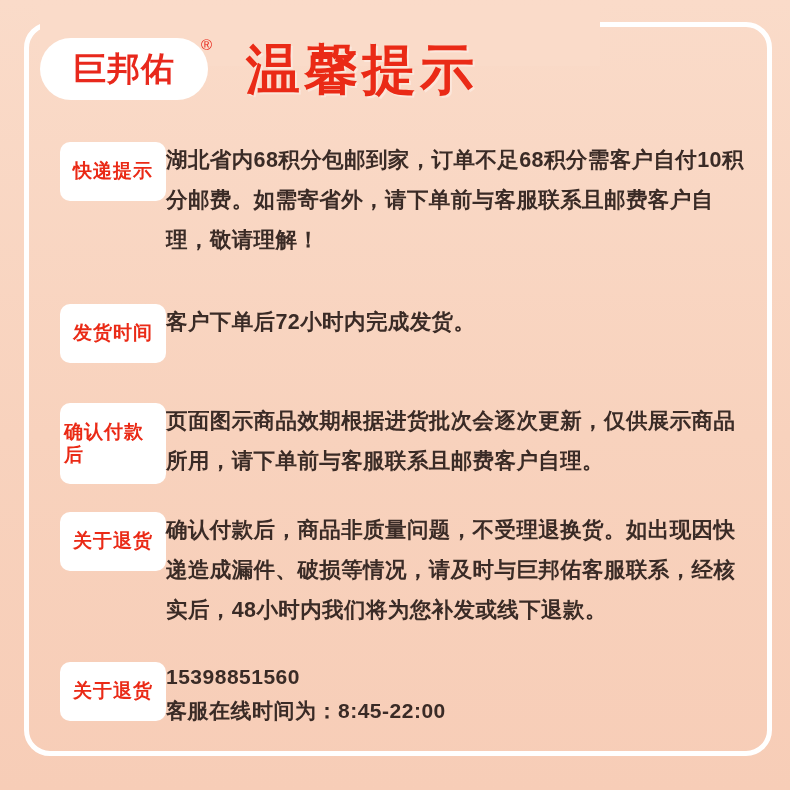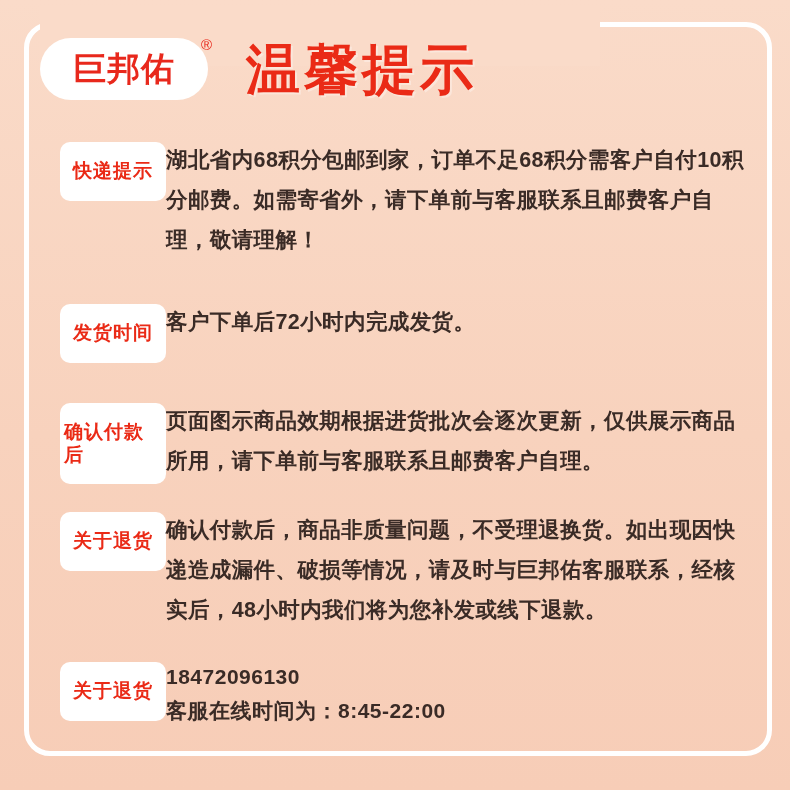--- a/index.html
+++ b/index.html
@@ -176,19 +176,19 @@
     </div>
 
     <div class="row row-return">
       <div class="tag">关于退货</div>
       <div class="body-text">确认付款后，商品非质量问题，不受理退换货。如出现因快递造成漏件、破损等情况，请及时与巨邦佑客服联系，经核实后，48小时内我们将为您补发或线下退款。</div>
     </div>
 
     <div class="row row-phone">
       <div class="tag">关于退货</div>
       <div class="body-text">
-        <span class="phone-num">18472096130</span>
+        <span class="phone-num">15398851560</span>
         <span class="phone-hours">客服在线时间为：8:45-22:00</span>
       </div>
     </div>
 
   </div>
 </div>
 
 </body></html>

